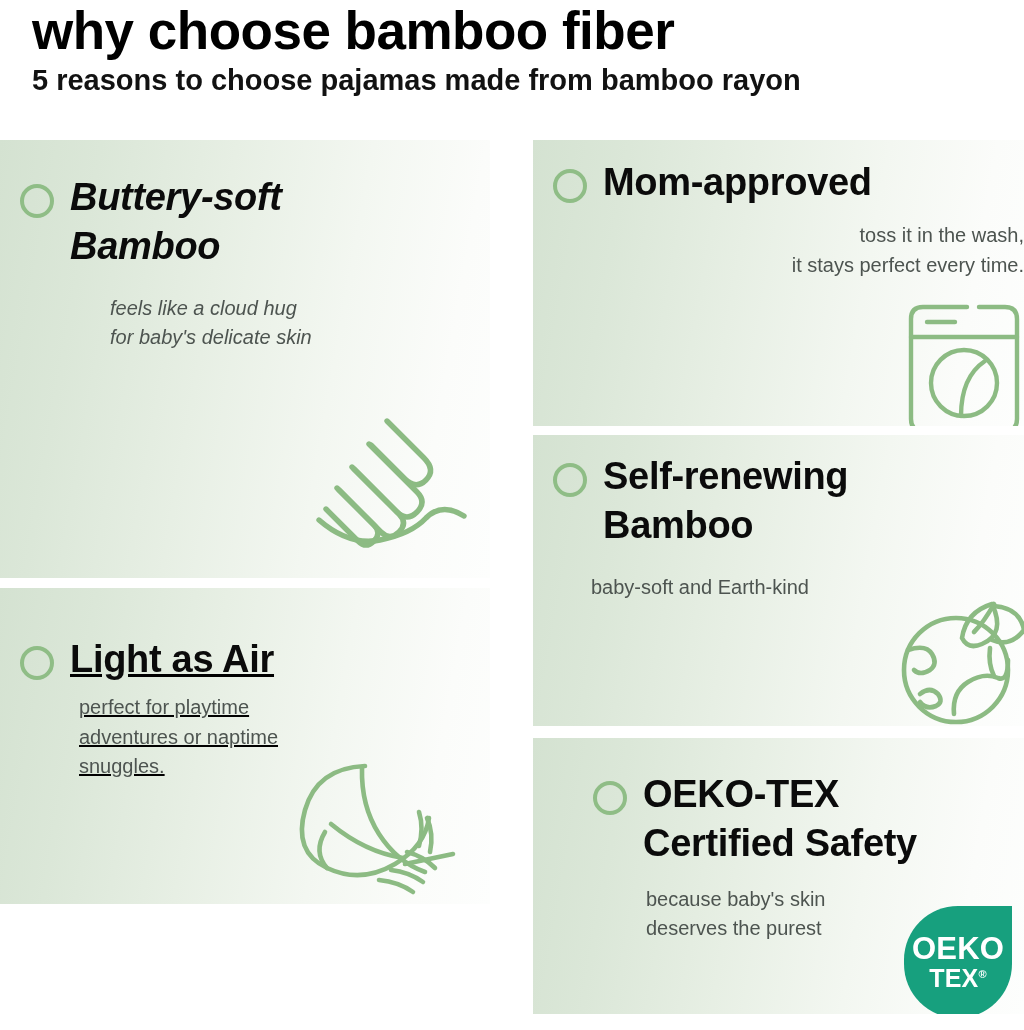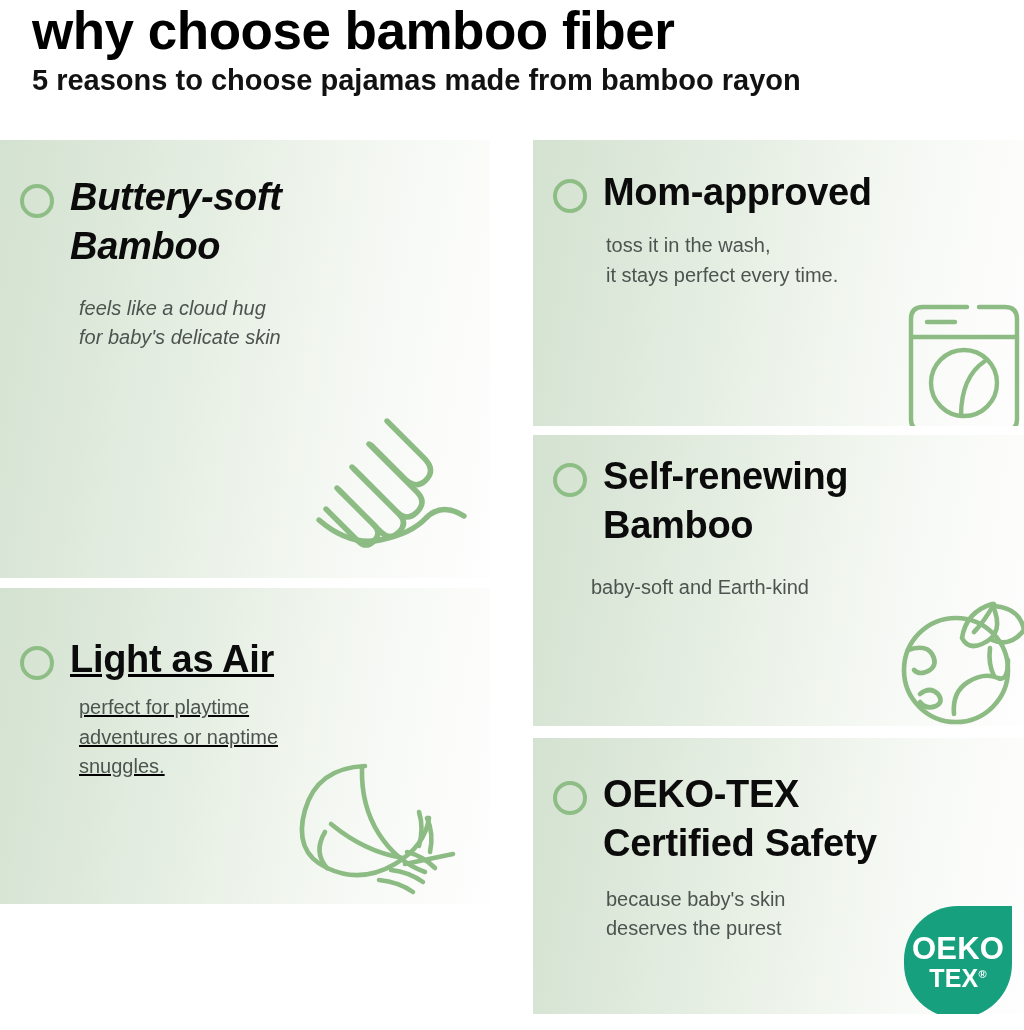--- a/index.html
+++ b/index.html
@@ -62,29 +62,29 @@
   
   .card-soft  { height: 438px; font-style: italic; }
   .spacer-v   { height: 10px; }
   .card-light { height: 316px; text-decoration: underline; }
 
   
   .card-mom   { height: 286px; }
   .spacer-v2  { height: 9px; }
   .card-self  { height: 291px; }
   .spacer-v3  { height: 12px; }
-  .card-oeko  { height: 276px; }
+  .card-oeko  { height: 276px; padding-left: 40px; }
 
   .card-inner {
     position: relative;
     z-index: 2;
   }
   .card-soft  .card-inner { padding: 33px 0 0 20px; }
   .card-light .card-inner { padding: 47px 0 0 20px; }
-  .card-mom   .card-inner { padding: 28px 0 0 20px; }
+  .card-mom   .card-inner { padding: 18px 0 0 20px; text-align: right; }
   .card-self  .card-inner { padding: 17px 0 0 20px; }
   .card-oeko  .card-inner { padding: 32px 0 0 20px; }
 
   .title-row {
     display: flex;
     align-items: flex-start;
   }
   .bullet-ring {
     flex: 0 0 auto;
     width: 34px;
@@ -105,21 +105,21 @@
     white-space: pre-line;
   }
   .card-desc {
     font-size: 20px;
     font-weight: 400;
     color: #4d5450;
     line-height: 1.47;
     margin: 0;
     white-space: pre-line;
   }
-  .card-soft  .card-desc { margin: 22px 0 0 59px; }
+  .card-soft  .card-desc { margin: 22px 0 0 90px; }
   .card-light .card-desc { margin: 9px 0 0 59px; }
   .card-mom   .card-desc { margin: 14px 0 0 53px; }
   .card-self  .card-desc { margin: 22px 0 0 38px; }
   .card-oeko  .card-desc { margin: 16px 0 0 53px; }
 
   
   .icon-art {
     position: absolute;
     z-index: 1;
     pointer-events: none;

